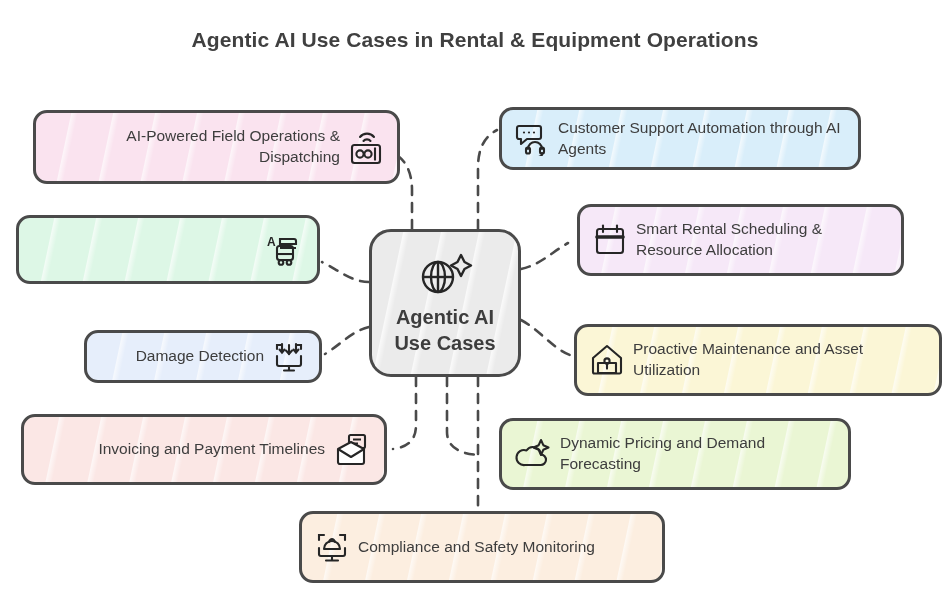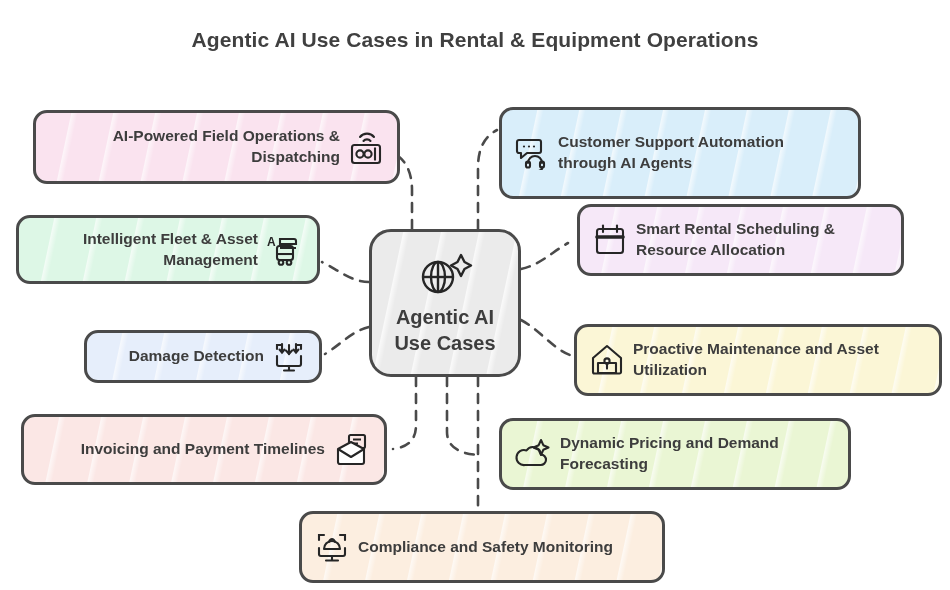--- a/index.html
+++ b/index.html
@@ -53,21 +53,21 @@
       repeating-linear-gradient(102deg,
         rgba(255,255,255,0) 0px,
         rgba(255,255,255,0) 34px,
         rgba(255,255,255,0.85) 35px,
         rgba(255,255,255,0.0) 41px);
     opacity: .75;
   }
   .label {
     position: relative;
     font-size: 15.5px;
-    font-weight: bold;
+    font-weight: normal;
     color: #3d3d3d;
     line-height: 1.33;
     z-index: 2;
   }
   .ico {
     position: relative;
     z-index: 2;
     flex: 0 0 auto;
     display: block;
   }
@@ -169,21 +169,20 @@
       <path d="M14.5 13 A4.5 4.5 0 0 1 21.5 13" stroke-linecap="round"></path>
       <rect x="3" y="17" width="28" height="18" rx="2.5"></rect>
       <circle cx="11" cy="26" r="3.6"></circle>
       <circle cx="19" cy="26" r="3.6"></circle>
       <line x1="26" y1="19.5" x2="26" y2="32.5"></line>
     </svg>
   </div>
 
   <div class="node left" style="left:16px; top:215px; width:304px; height:69px; background:#ddf7e6;">
     <div class="sheen"></div>
-    <span class="label">Intelligent Fleet &amp; Asset Management</span>
     <svg class="ico" width="36" height="36" viewBox="0 0 36 36" xmlns="http://www.w3.org/2000/svg" fill="none" stroke="#262626" stroke-width="2.1">
       <text x="0" y="14" font-family="Liberation Sans, sans-serif" font-size="12" font-weight="bold" fill="#262626" stroke="none">A</text>
       <path d="M13 7 h14 a2 2 0 0 1 2 2 v3 h-16 z"></path>
       <line x1="13" y1="16" x2="29" y2="16"></line>
       <rect x="10" y="14" width="16" height="14" rx="2.5"></rect>
       <line x1="10" y1="22" x2="26" y2="22"></line>
       <circle cx="14" cy="30.5" r="2.3"></circle>
       <circle cx="22" cy="30.5" r="2.3"></circle>
     </svg>
   </div>
@@ -211,21 +210,21 @@
     <span class="label">Invoicing and Payment Timelines</span>
     <svg class="ico" width="36" height="34" viewBox="0 0 36 34" xmlns="http://www.w3.org/2000/svg" fill="none" stroke="#262626" stroke-width="2.1" stroke-linejoin="round">
       <rect x="15" y="2" width="16" height="13" rx="1.5"></rect>
       <line x1="19" y1="6.5" x2="27" y2="6.5"></line>
       <line x1="19" y1="10.5" x2="24" y2="10.5"></line>
       <path d="M4 16 L17 9 L30 16 v13 a2 2 0 0 1 -2 2 H6 a2 2 0 0 1 -2 -2 z" fill="#ffffff"></path>
       <path d="M4 16 L17 24 L30 16"></path>
     </svg>
   </div>
 
-  <div class="node right" style="left:499px; top:107px; width:362px; height:92px; background:#d9eefa;">
+  <div class="node right" style="left:499px; top:107px; width:362px; height:63px; background:#d9eefa;">
     <div class="sheen"></div>
     <svg class="ico" width="34" height="34" viewBox="0 0 34 34" xmlns="http://www.w3.org/2000/svg" fill="none" stroke="#262626" stroke-width="2.1" stroke-linejoin="round">
       <path d="M4 4 h20 a2 2 0 0 1 2 2 v9 a2 2 0 0 1 -2 2 H12 l-6 5 v-5 H4 a2 2 0 0 1 -2 -2 V6 a2 2 0 0 1 2 -2 z"></path>
       <circle cx="9" cy="10.5" r="1.1" fill="#262626" stroke="none"></circle>
       <circle cx="14" cy="10.5" r="1.1" fill="#262626" stroke="none"></circle>
       <circle cx="19" cy="10.5" r="1.1" fill="#262626" stroke="none"></circle>
       <path d="M13 27 a7 7 0 0 1 14 0" stroke-linecap="round"></path>
       <rect x="11" y="25.5" width="4" height="6" rx="1.8"></rect>
       <rect x="25" y="25.5" width="4" height="6" rx="1.8"></rect>
       <path d="M27 31 v1 a2.5 2.5 0 0 1 -2.5 2.5" stroke-linecap="round"></path>

